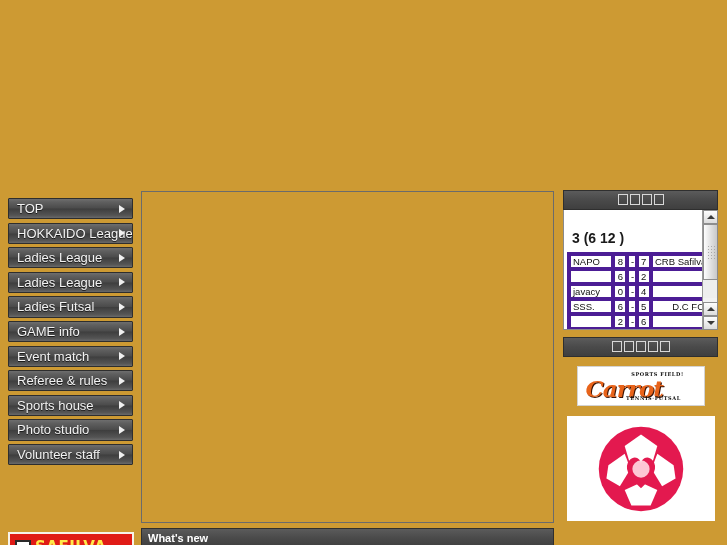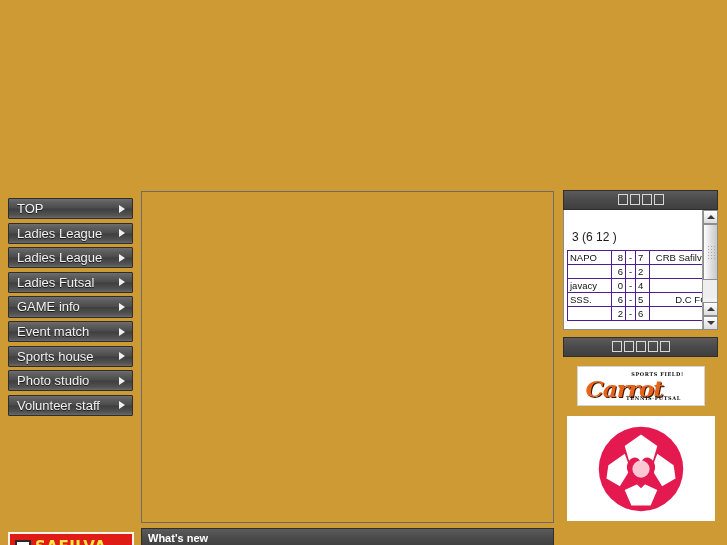--- a/index.html
+++ b/index.html
@@ -163,34 +163,34 @@
     overflow: hidden;
   }
   .results-inner {
     position: absolute;
     left: 0; top: 0;
     width: 138px;
     height: 120px;
     overflow: hidden;
   }
   .score-head {
-    font-size: 12px;
-    font-weight: normal;
+    font-size: 14px;
+    font-weight: bold;
     color: #1a1a1a;
     padding: 20px 16px 6px 8px;
     white-space: nowrap;
   }
   table.results {
     border-collapse: collapse;
     width: 143px;
     margin-left: 3px;
     table-layout: fixed;
   }
   table.results td {
-    border: 1px solid #4c1d95;
+    border: 4px solid #4c1d95;
     font-size: 9.5px;
     color: #111111;
     height: 14px;
     padding: 0 2px;
     white-space: nowrap;
     overflow: hidden;
   }
   td.team-home { width: 44px; text-align: left; }
   td.sc-a { width: 14px; text-align: right; }
   td.sc-d { width: 10px; text-align: center; }
@@ -303,37 +303,45 @@
 <div id="page">
 
   <div class="banner-zone"></div>
 
   <nav class="nav">
     <a class="nav-item">
       <span>TOP</span>
       <span class="arrow"></span>
     </a>
     <a class="nav-item">
+      <span>HOKKAIDO League</span>
+      <span class="arrow"></span>
+    </a>
+    <a class="nav-item">
       <span>Ladies League</span>
       <span class="arrow"></span>
     </a>
     <a class="nav-item">
       <span>Ladies League</span>
       <span class="arrow"></span>
     </a>
     <a class="nav-item">
       <span>Ladies Futsal</span>
       <span class="arrow"></span>
     </a>
     <a class="nav-item">
       <span>GAME info</span>
       <span class="arrow"></span>
     </a>
     <a class="nav-item">
       <span>Event match</span>
+      <span class="arrow"></span>
+    </a>
+    <a class="nav-item">
+      <span>Referee &amp; rules</span>
       <span class="arrow"></span>
     </a>
     <a class="nav-item">
       <span>Sports house</span>
       <span class="arrow"></span>
     </a>
     <a class="nav-item">
       <span>Photo studio</span>
       <span class="arrow"></span>
     </a>

